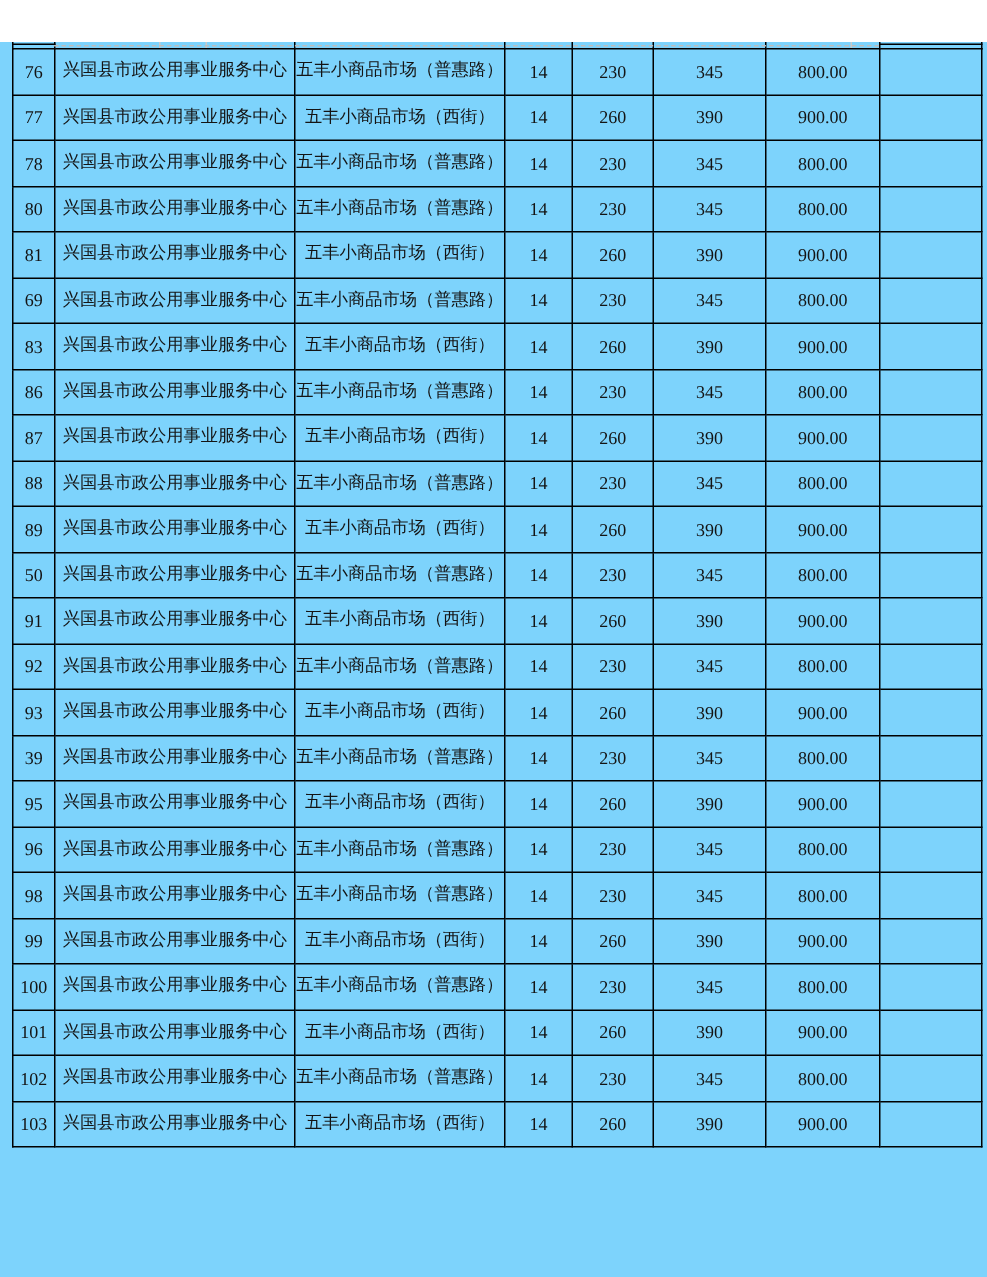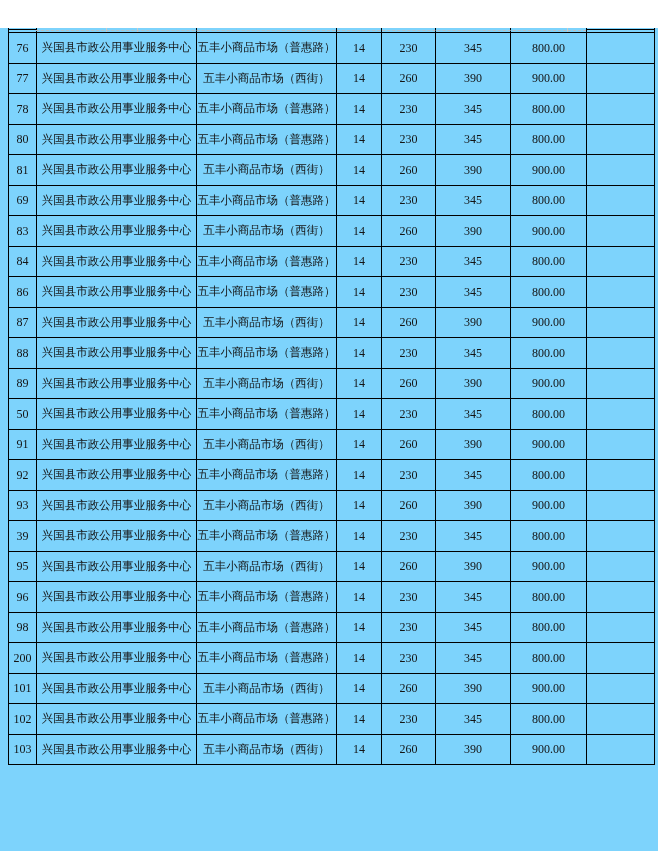--- a/index.html
+++ b/index.html
@@ -171,30 +171,20 @@
       <td>83</td>
       <td class="cjk">兴国县市政公用事业服务中心</td>
       <td class="cjk">五丰小商品市场（西街）</td>
       <td>14</td>
       <td>260</td>
       <td>390</td>
       <td>900.00</td>
       <td></td>
     </tr>
 
-    <tr>
-      <td>84</td>
-      <td class="cjk">兴国县市政公用事业服务中心</td>
-      <td class="cjk">五丰小商品市场（普惠路）</td>
-      <td>14</td>
-      <td>230</td>
-      <td>345</td>
-      <td>800.00</td>
-      <td></td>
-    </tr>
 
 
     <tr>
       <td>86</td>
       <td class="cjk">兴国县市政公用事业服务中心</td>
       <td class="cjk">五丰小商品市场（普惠路）</td>
       <td>14</td>
       <td>230</td>
       <td>345</td>
       <td>800.00</td>
@@ -316,23 +306,33 @@
       <td>98</td>
       <td class="cjk">兴国县市政公用事业服务中心</td>
       <td class="cjk">五丰小商品市场（普惠路）</td>
       <td>14</td>
       <td>230</td>
       <td>345</td>
       <td>800.00</td>
       <td></td>
     </tr>
 
-
-    <tr>
-      <td>200</td>
+    <tr>
+      <td>99</td>
+      <td class="cjk">兴国县市政公用事业服务中心</td>
+      <td class="cjk">五丰小商品市场（西街）</td>
+      <td>14</td>
+      <td>260</td>
+      <td>390</td>
+      <td>900.00</td>
+      <td></td>
+    </tr>
+
+    <tr>
+      <td>100</td>
       <td class="cjk">兴国县市政公用事业服务中心</td>
       <td class="cjk">五丰小商品市场（普惠路）</td>
       <td>14</td>
       <td>230</td>
       <td>345</td>
       <td>800.00</td>
       <td></td>
     </tr>
 
     <tr>

